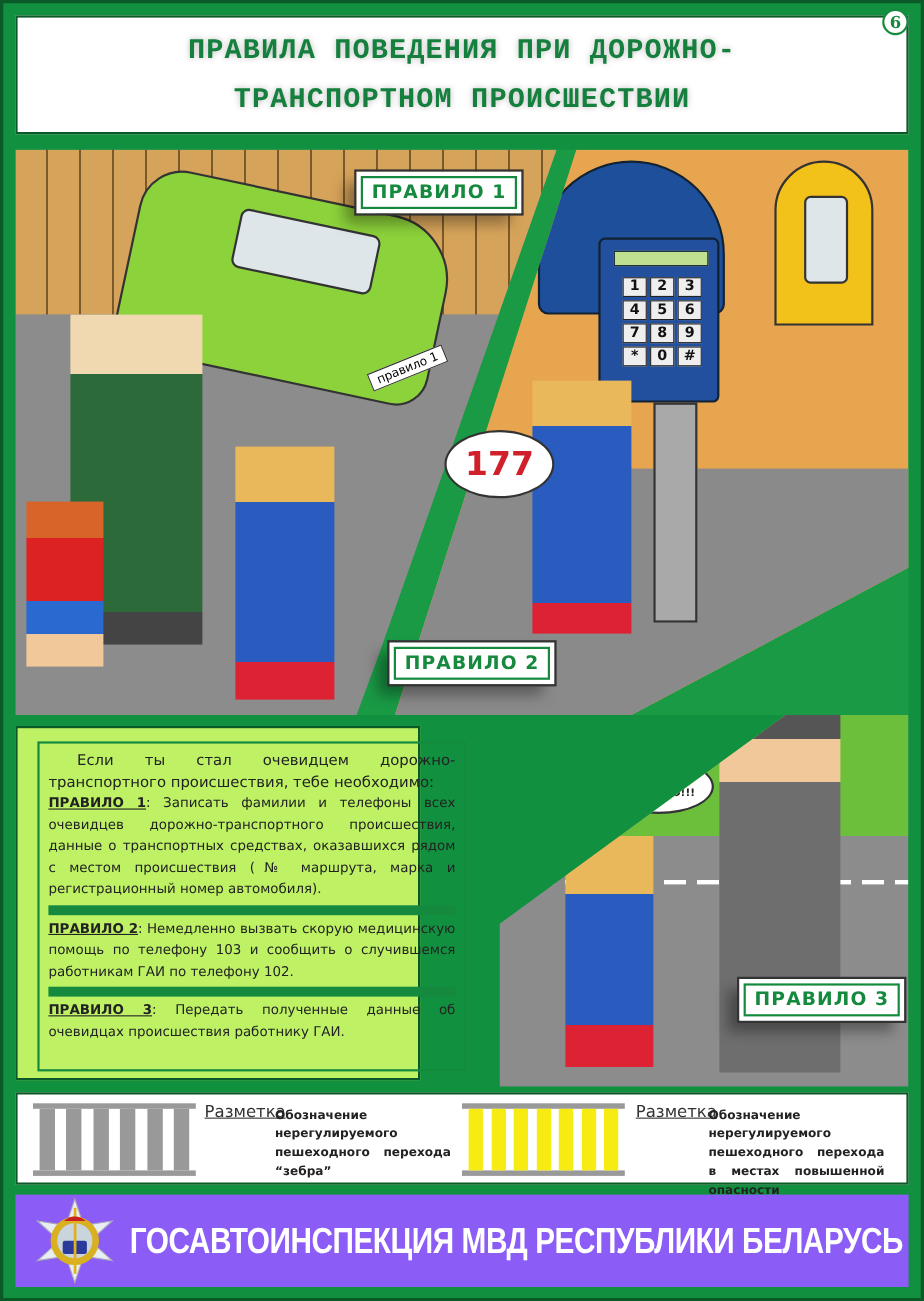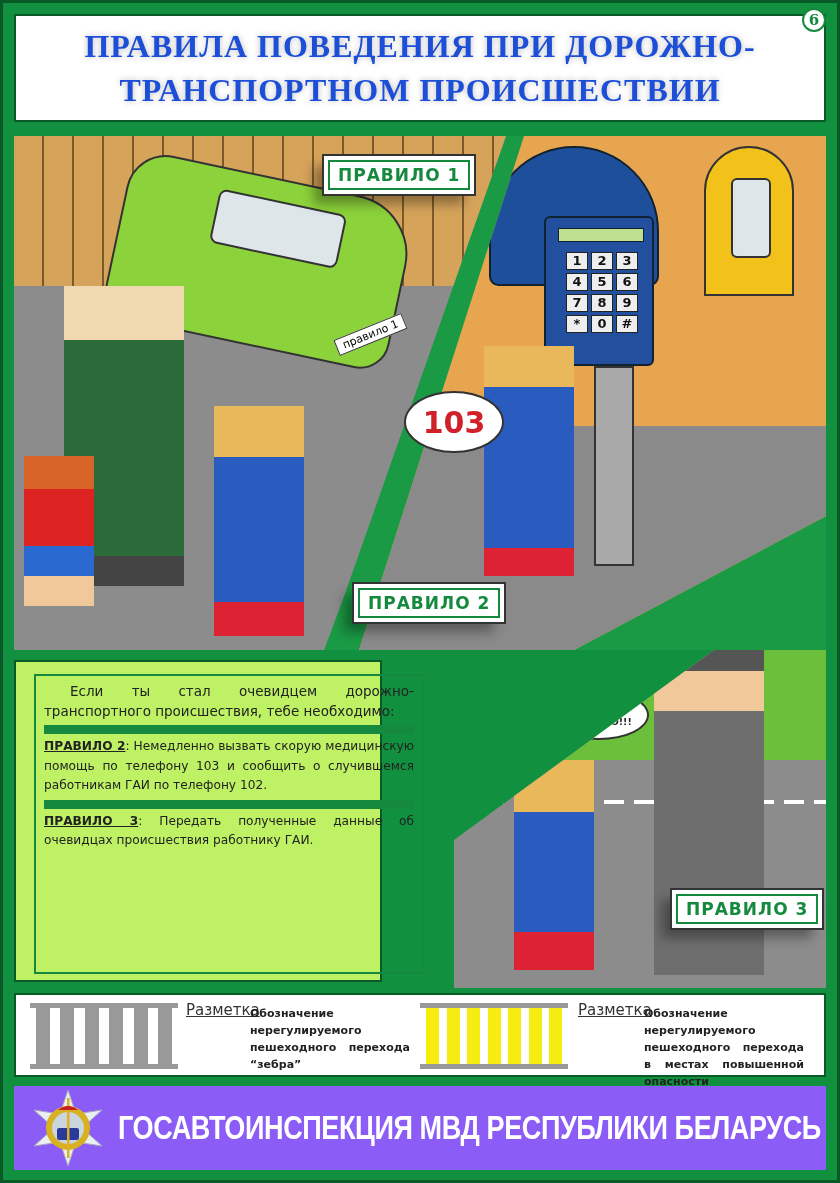--- a/index.html
+++ b/index.html
@@ -1,19 +1,19 @@
 <!DOCTYPE html>
 <html><head>
 <meta charset="utf-8">
 <style>
   *{box-sizing:border-box;margin:0;padding:0}
   body{width:840px;height:1183px;background:#0f8a3a;font-family:"DejaVu Sans",sans-serif;position:relative;overflow:hidden}
   .frame{position:absolute;left:0;top:0;width:840px;height:1183px;background:#11913f;border:3px solid #0a5a28}
   .title-box{position:absolute;left:14px;top:14px;width:812px;height:108px;background:#fff;border:2px solid #0a5a28;display:flex;flex-direction:column;align-items:center;justify-content:center}
-  .title-line{font-family:Liberation Serif, serif;font-weight:bold;color:#1d4ed8;font-size:32px;letter-spacing:1px;text-shadow:0 0 6px #bbb;line-height:44px}
+  .title-line{font-family:Liberation Mono, monospace;font-weight:bold;color:#15803d;font-size:26px;letter-spacing:1px;text-shadow:0 0 6px #bbb;line-height:44px}
   .page-num{position:absolute;right:-2px;top:-8px;width:24px;height:24px;border-radius:50%;background:#fff;border:2px solid #158a3e;color:#158a3e;font-family:"DejaVu Serif",serif;font-weight:bold;font-size:15px;text-align:center;line-height:20px}
   .scene{position:absolute;left:14px;top:136px;width:812px;height:514px;overflow:hidden;background:#1a9a45}
   .panel{position:absolute}
   .p1{left:0;top:0;width:520px;height:514px;background:#8b8b8b;clip-path:polygon(0 0,492px 0,330px 460px,310px 514px,0 514px)}
   .p1 .fence{position:absolute;left:0;top:0;width:520px;height:150px;background:repeating-linear-gradient(90deg,#d6a35a 0 28px,#7a5a2a 28px 30px)}
   .p1 .road{position:absolute;left:0;top:150px;width:520px;height:364px;background:#8c8c8c}
   .p2{left:0;top:0;width:812px;height:514px;background:#e8a550;clip-path:polygon(510px 0,812px 0,812px 380px,560px 514px,345px 514px)}
   .p2 .ground{position:absolute;left:0;top:290px;width:812px;height:224px;background:#8a8a8a}
   .car{position:absolute;left:100px;top:40px;width:290px;height:170px;background:#8cd23a;border:2px solid #333;border-radius:40px 60px 30px 30px;transform:rotate(12deg)}
   .car .win{position:absolute;left:90px;top:20px;width:130px;height:55px;background:#dfe6ea;border:2px solid #333;border-radius:8px}
@@ -101,34 +101,35 @@
     <div class="road"></div>
     <div class="car">
         <div class="win"></div>
       </div>
     <div class="plate">правило 1</div>
     <div class="figure" style="left:50px;top:150px;width:120px;height:300px;border:none;background:linear-gradient(#f0d8b0 0 18%,#2c6a3a 18% 90%,#444 90%)"></div>
     <div class="figure" style="left:10px;top:320px;width:70px;height:150px;border:none;background:linear-gradient(#d8642a 0 22%,#d22 22% 60%,#2a6ad0 60% 80%,#f0c89a 80%)"></div>
     <div class="figure" style="left:200px;top:270px;width:90px;height:230px;border:none;background:linear-gradient(#e8b85a 0 22%,#2a5cc0 22% 85%,#d23 85%)"></div>
   </div>
 
-  <div class="cloud c103">103</div>
+  <div class="cloud c103">177</div>
 
   <div class="rule-tag t1">
       <span>ПРАВИЛО 1</span>
     </div>
   <div class="rule-tag t2">
       <span>ПРАВИЛО 2</span>
     </div>
 </div>
 
 <div class="bottom-mid">
   <div class="info-outer">
     <div class="info-box">
       <p class="intro">Если ты стал очевидцем дорожно-транспортного происшествия, тебе необходимо:</p>
+      <p><b>ПРАВИЛО 1</b><span>: Записать фамилии и телефоны всех очевидцев дорожно-транспортного происшествия, данные о транспортных средствах, оказавшихся рядом с местом происшествия (№ маршрута, марка и регистрационный номер автомобиля).</span></p>
       <div class="sep"></div>
       <p><b>ПРАВИЛО 2</b><span>: Немедленно вызвать скорую медицинскую помощь по телефону 103 и сообщить о случившемся работникам ГАИ по телефону 102.</span></p>
       <div class="sep"></div>
       <p><b>ПРАВИЛО 3</b><span>: Передать полученные данные об очевидцах происшествия работнику ГАИ.</span></p>
     </div>
   </div>
 
   <div class="p3">
     <div class="grass"></div>
     <div class="dash"></div>

